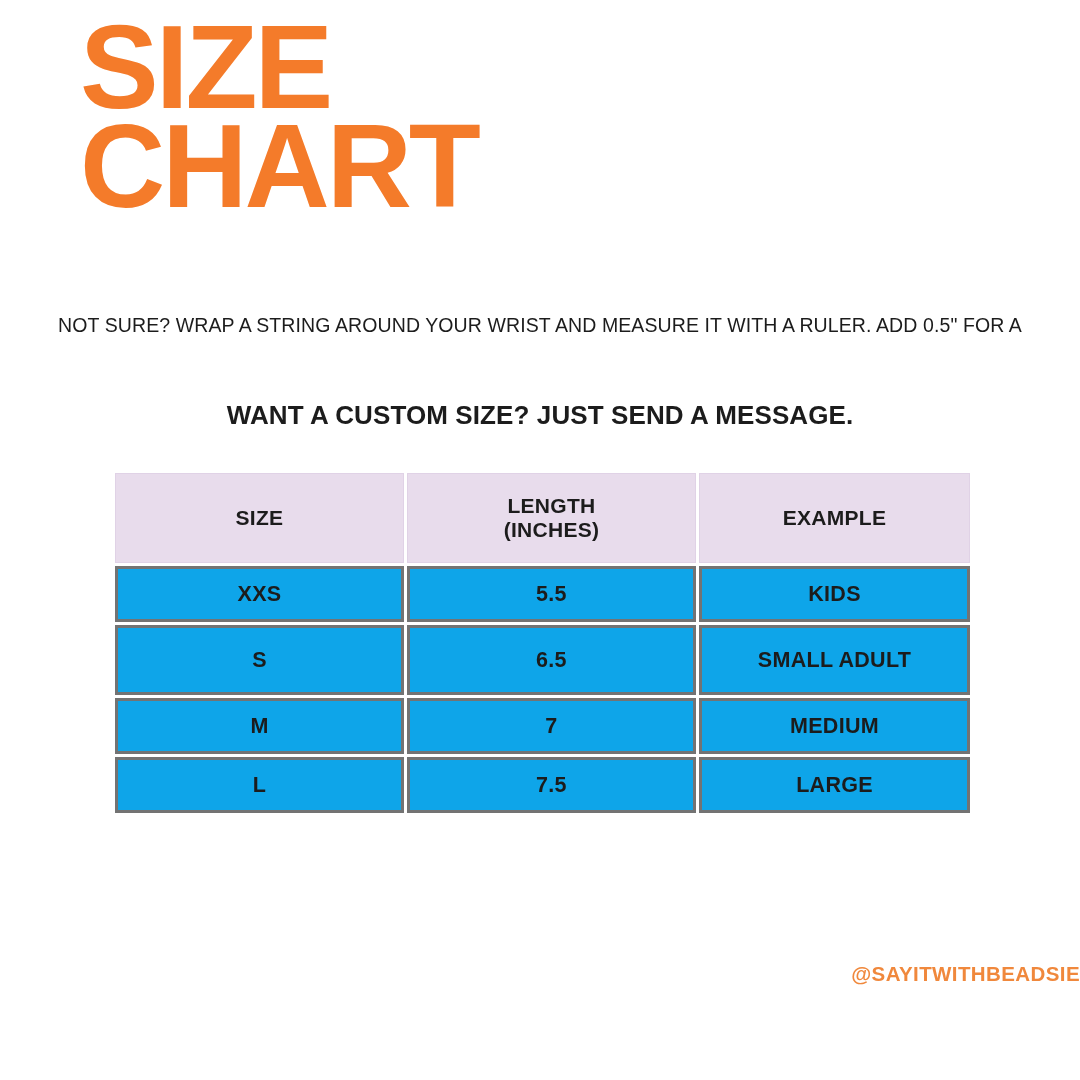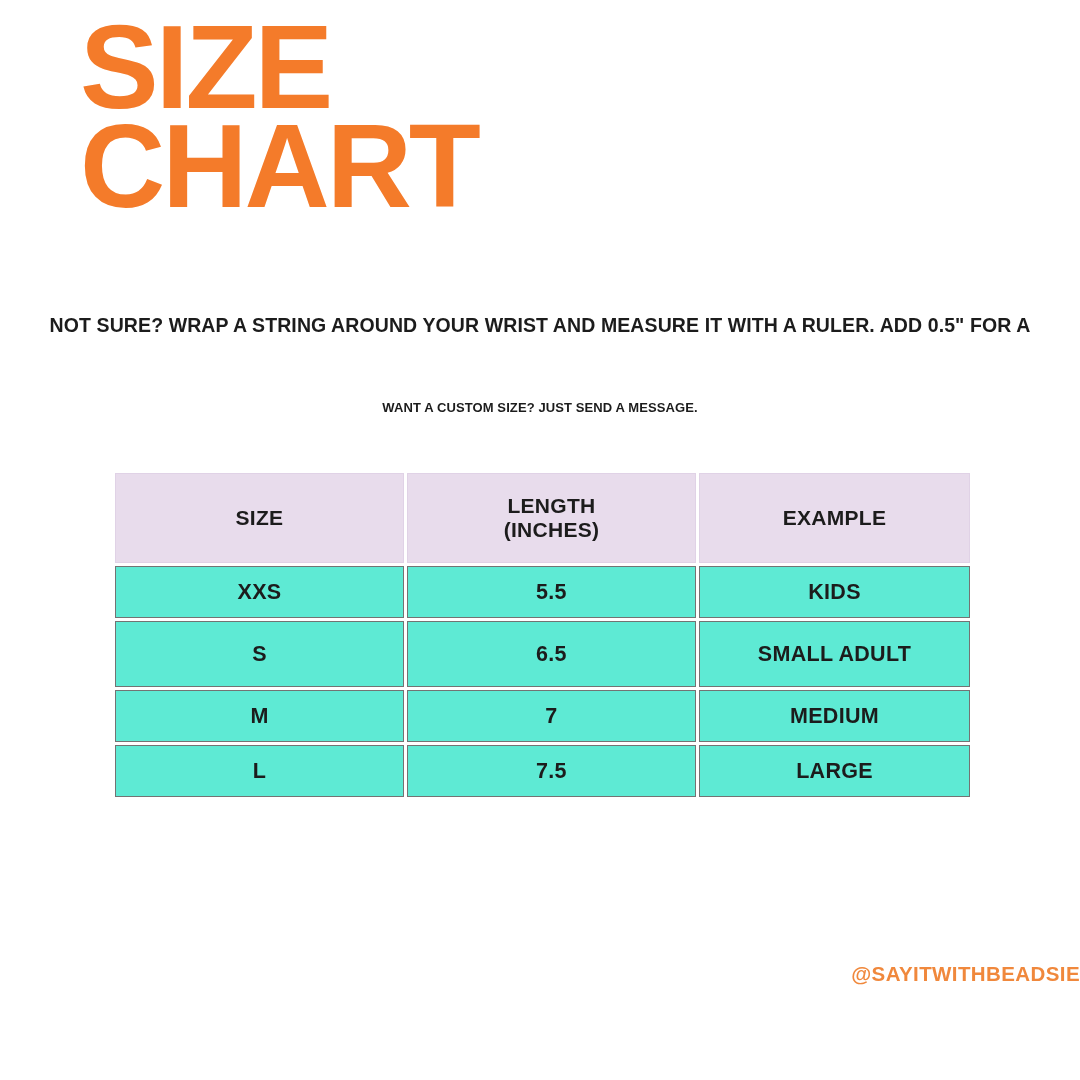--- a/index.html
+++ b/index.html
@@ -40,64 +40,64 @@
   .title-line.l2 { font-size: 118px; }
 
   
   .intro {
     position: absolute;
     left: 10px;
     top: 312px;
     width: 1060px;
     text-align: center;
     color: #1c1c1c;
-    font-weight: bold;
+    font-weight: normal;
     font-size: 19.5px;
     line-height: 1.35;
     letter-spacing: 0.1px;
     text-transform: uppercase;
   }
   .intro .line2 {
     display: block;
   }
   .intro-2 {
     position: absolute;
     left: 10px;
     top: 400px;
     width: 1060px;
     text-align: center;
     color: #1c1c1c;
     font-weight: bold;
-    font-size: 13px;
+    font-size: 26px;
     letter-spacing: 0.1px;
     text-transform: uppercase;
   }
 
   
   .table-wrap {
     position: absolute;
     left: 112px;
     top: 470px;
     width: 858px;
   }
   table.size-table {
     border-collapse: separate;
     border-spacing: 3px;
     width: 858px;
     table-layout: fixed;
   }
   table.size-table th,
   table.size-table td {
-    border: 1px solid #737373;
+    border: 3px solid #737373;
     text-align: center;
     vertical-align: middle;
     color: #1c1c1c;
     font-weight: bold;
     text-transform: uppercase;
-    background: #5eead4;
+    background: #0ea5e9;
   }
   table.size-table thead th {
     background: #E8DCEC;
     border: 1px solid #E0D2E6;
     font-size: 21px;
     height: 86px;
     line-height: 1.15;
     letter-spacing: 0.3px;
   }
   table.size-table thead th .sub {

